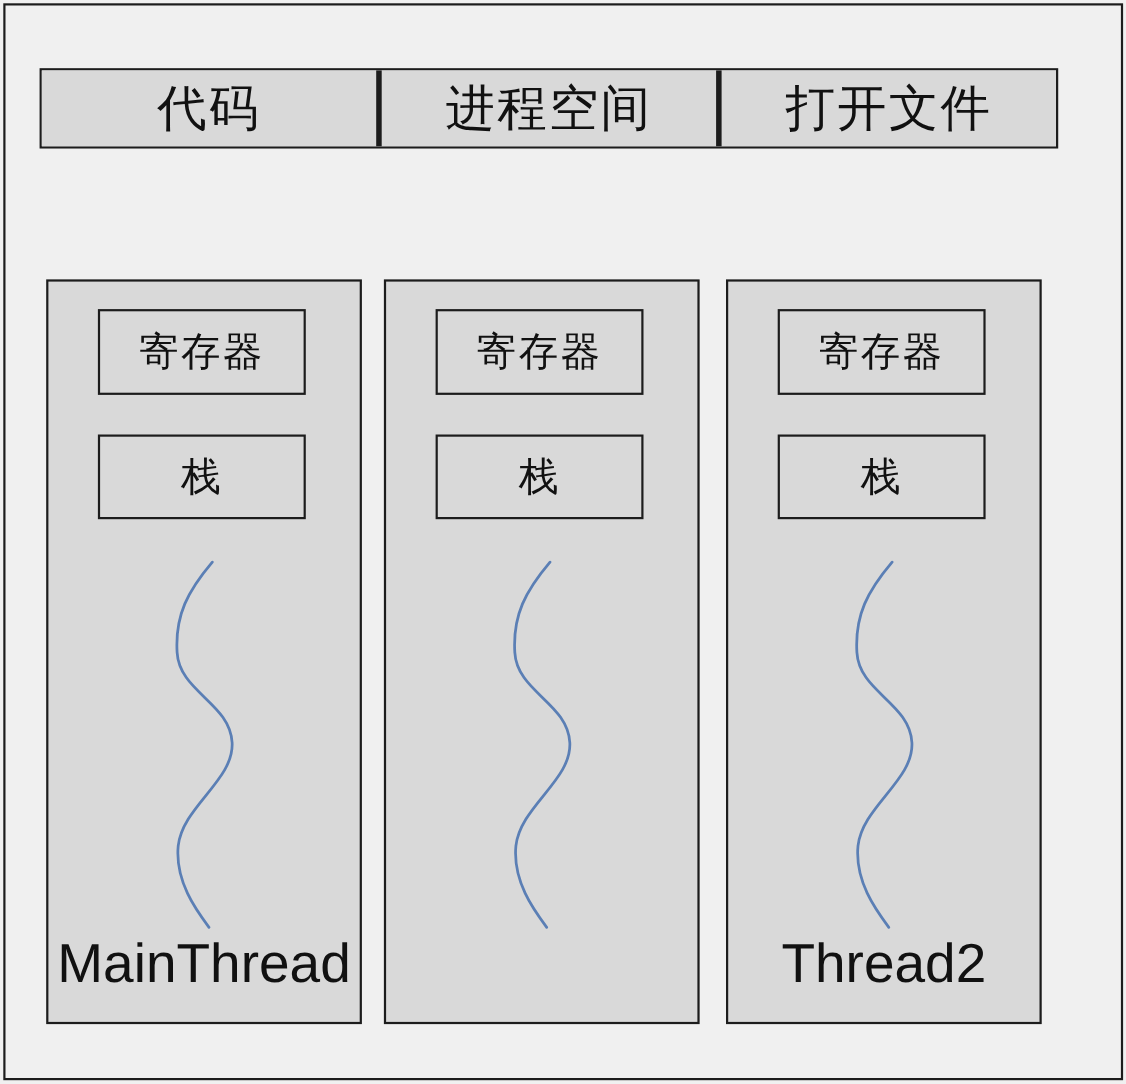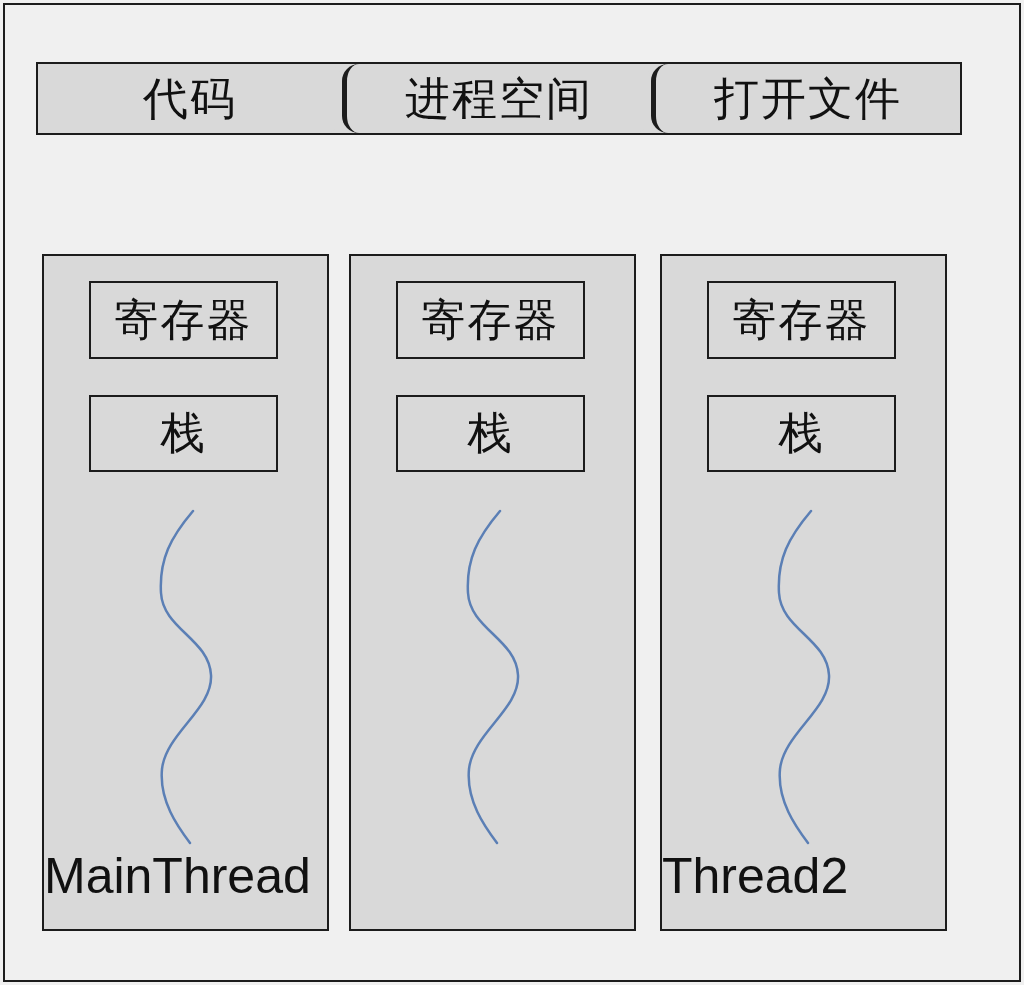--- a/index.html
+++ b/index.html
@@ -35,21 +35,20 @@
   }
   .bar-cell {
     flex: 1;
     display: flex;
     align-items: center;
     justify-content: center;
     font-size: 45px;
     letter-spacing: 2px;
     background: var(--panel);
     white-space: nowrap;
-    border-radius: 17px;
   }
   .bar-cell.div-thin  { border-left: 2px solid var(--border); }
   .bar-cell.div-thick { border-left: 5px solid var(--border); text-align: right; }
 
   
   .thread-col {
     position: absolute;
     top: 254px;
     width: 287px; height: 677px;
     border: 2px solid var(--border);
@@ -61,21 +60,21 @@
 
   .inner-box {
     position: absolute;
     left: 45px;
     width: 189px;
     border: 2px solid var(--border);
     background: var(--panel);
     display: flex;
     align-items: center;
     justify-content: center;
-    font-size: 44px;
+    font-size: 36px;
     letter-spacing: 2px;
     white-space: nowrap;
   }
   .registers-box { top: 25px;  height: 78px; }
   .stack-box     { top: 139px; height: 77px; }
 
   .wave {
     position: absolute;
     left: 50%;
     transform: translateX(-50%);
@@ -86,20 +85,21 @@
   .wave path {
     fill: none;
     stroke: var(--wave);
     stroke-width: 2.5;
     stroke-linecap: round;
   }
   .thread-label {
     position: absolute;
     left: 0; right: 0;
     bottom: 24px;
+    text-align: center;
     font-size: 50px;
     white-space: nowrap;
   }
 </style>
 </head>
 <body>
 
 <div class="frame"></div>
 
 <div class="process-bar">

